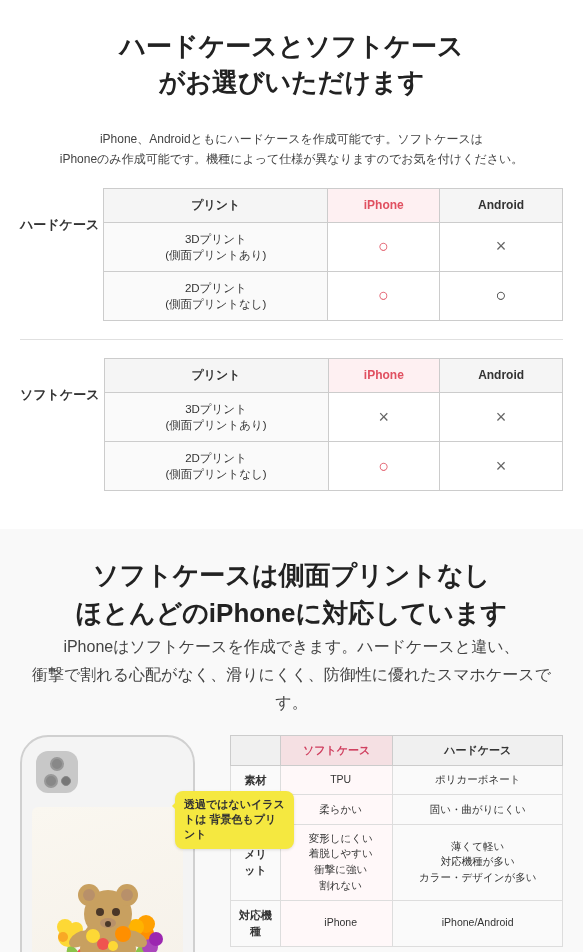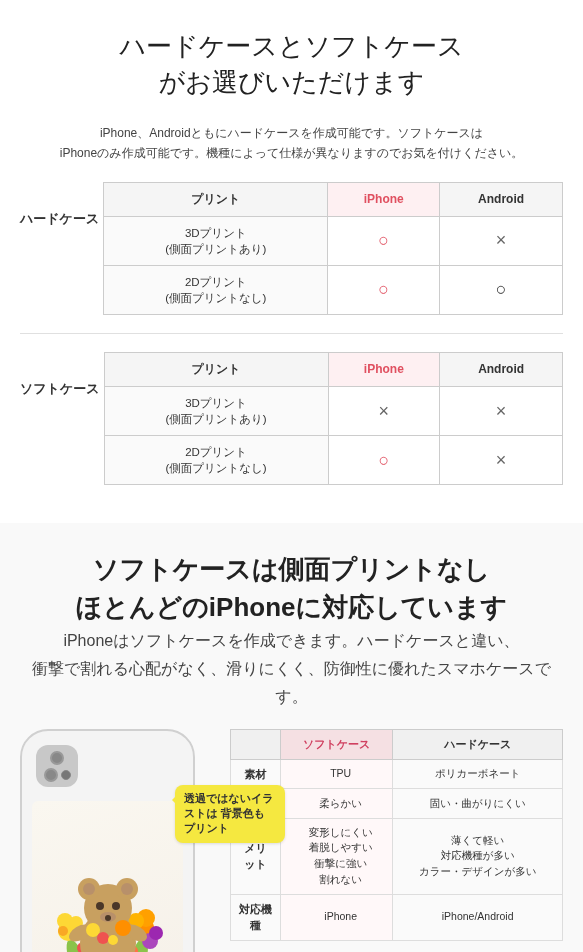--- a/index.html
+++ b/index.html
@@ -13,24 +13,24 @@
       overflow-x: hidden;
     }
 
     
     .section1 {
       padding: 28px 20px 20px;
       text-align: center;
     }
     .section1-title {
       font-size: 26px;
-      font-weight: normal;
+      font-weight: bold;
       line-height: 1.4;
       color: #222;
-      margin-bottom: 22px;
+      margin-bottom: 28px;
     }
     .section1-desc {
       font-size: 12px;
       color: #444;
       line-height: 1.7;
       margin-bottom: 18px;
     }
 
     
     .case-table-wrap {
@@ -174,21 +174,21 @@
       position: absolute;
       top: 56px;
       left: 155px;
       background: #f5e840;
       border-radius: 8px;
       padding: 6px 9px;
       font-size: 11px;
       font-weight: bold;
       color: #333;
       line-height: 1.4;
-      width: 110px;
+      width: 119px;
       z-index: 10;
       box-shadow: 0 1px 3px rgba(0,0,0,0.12);
     }
     .phone-bubble::before {
       content: '';
       position: absolute;
       left: -8px;
       top: 10px;
       border: 5px solid transparent;
       border-right-color: #f5e840;

